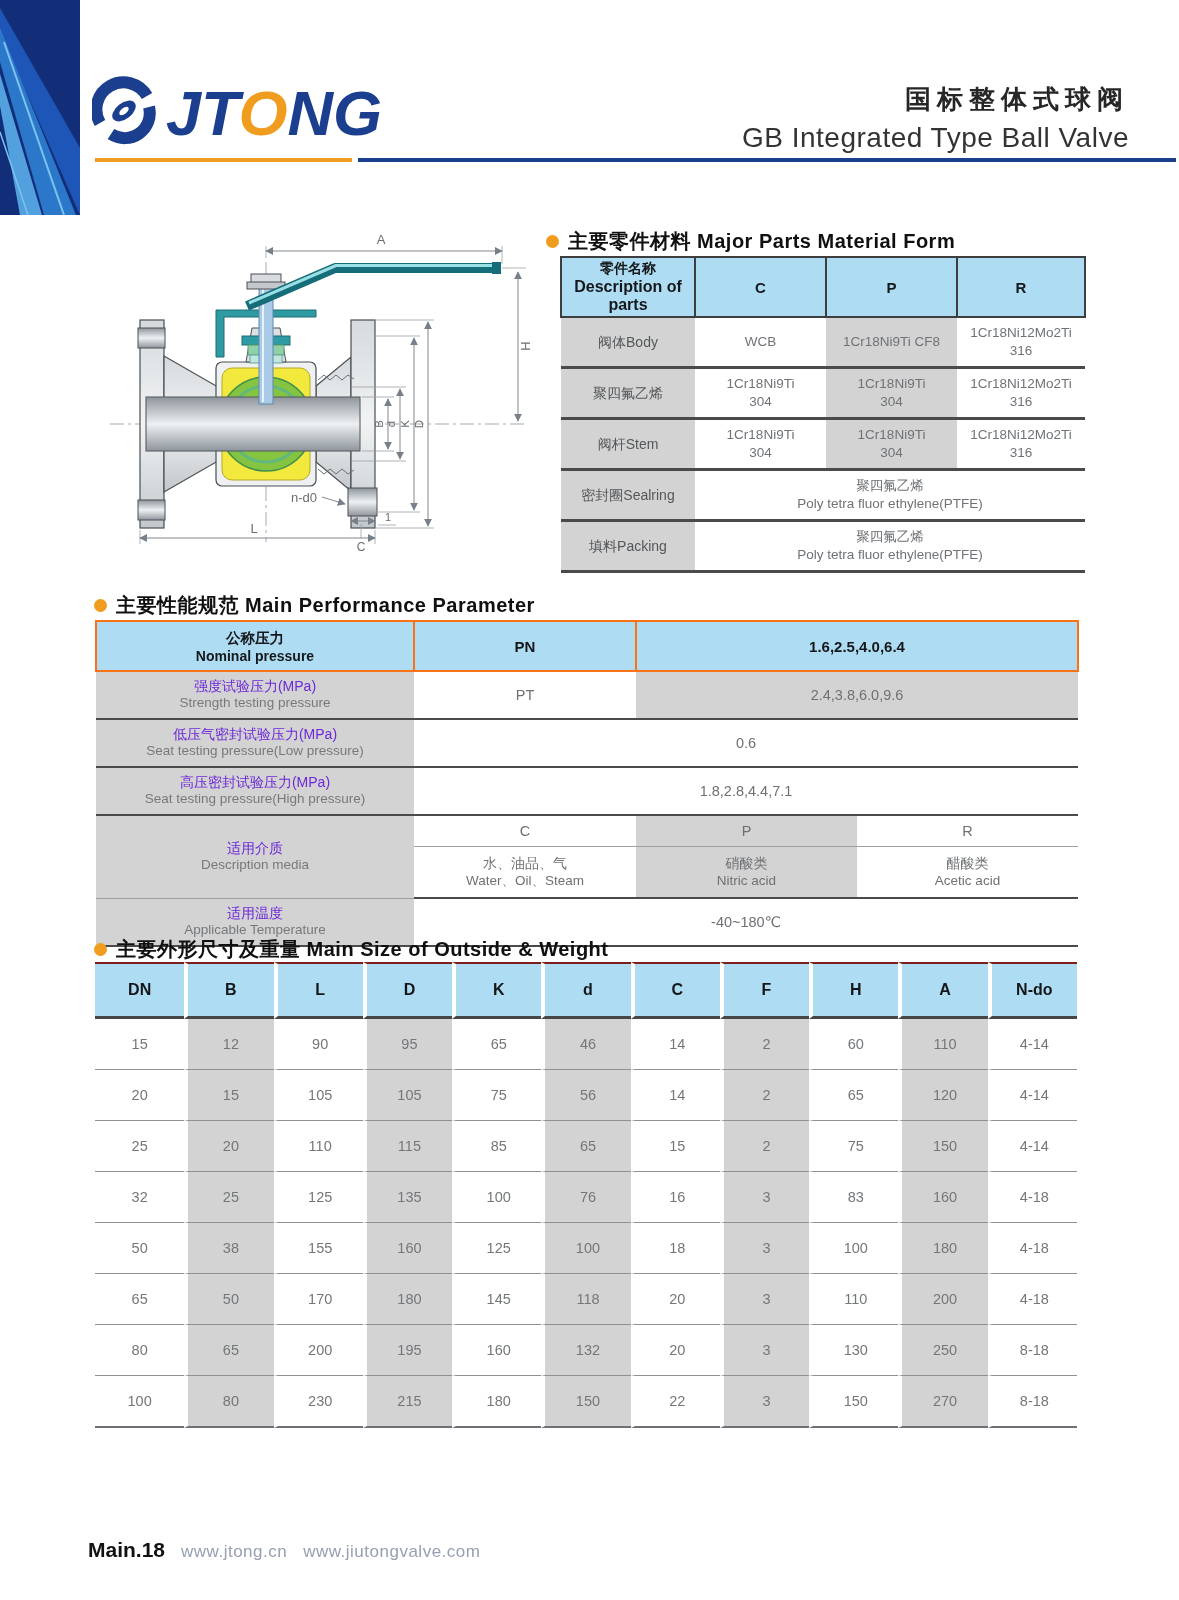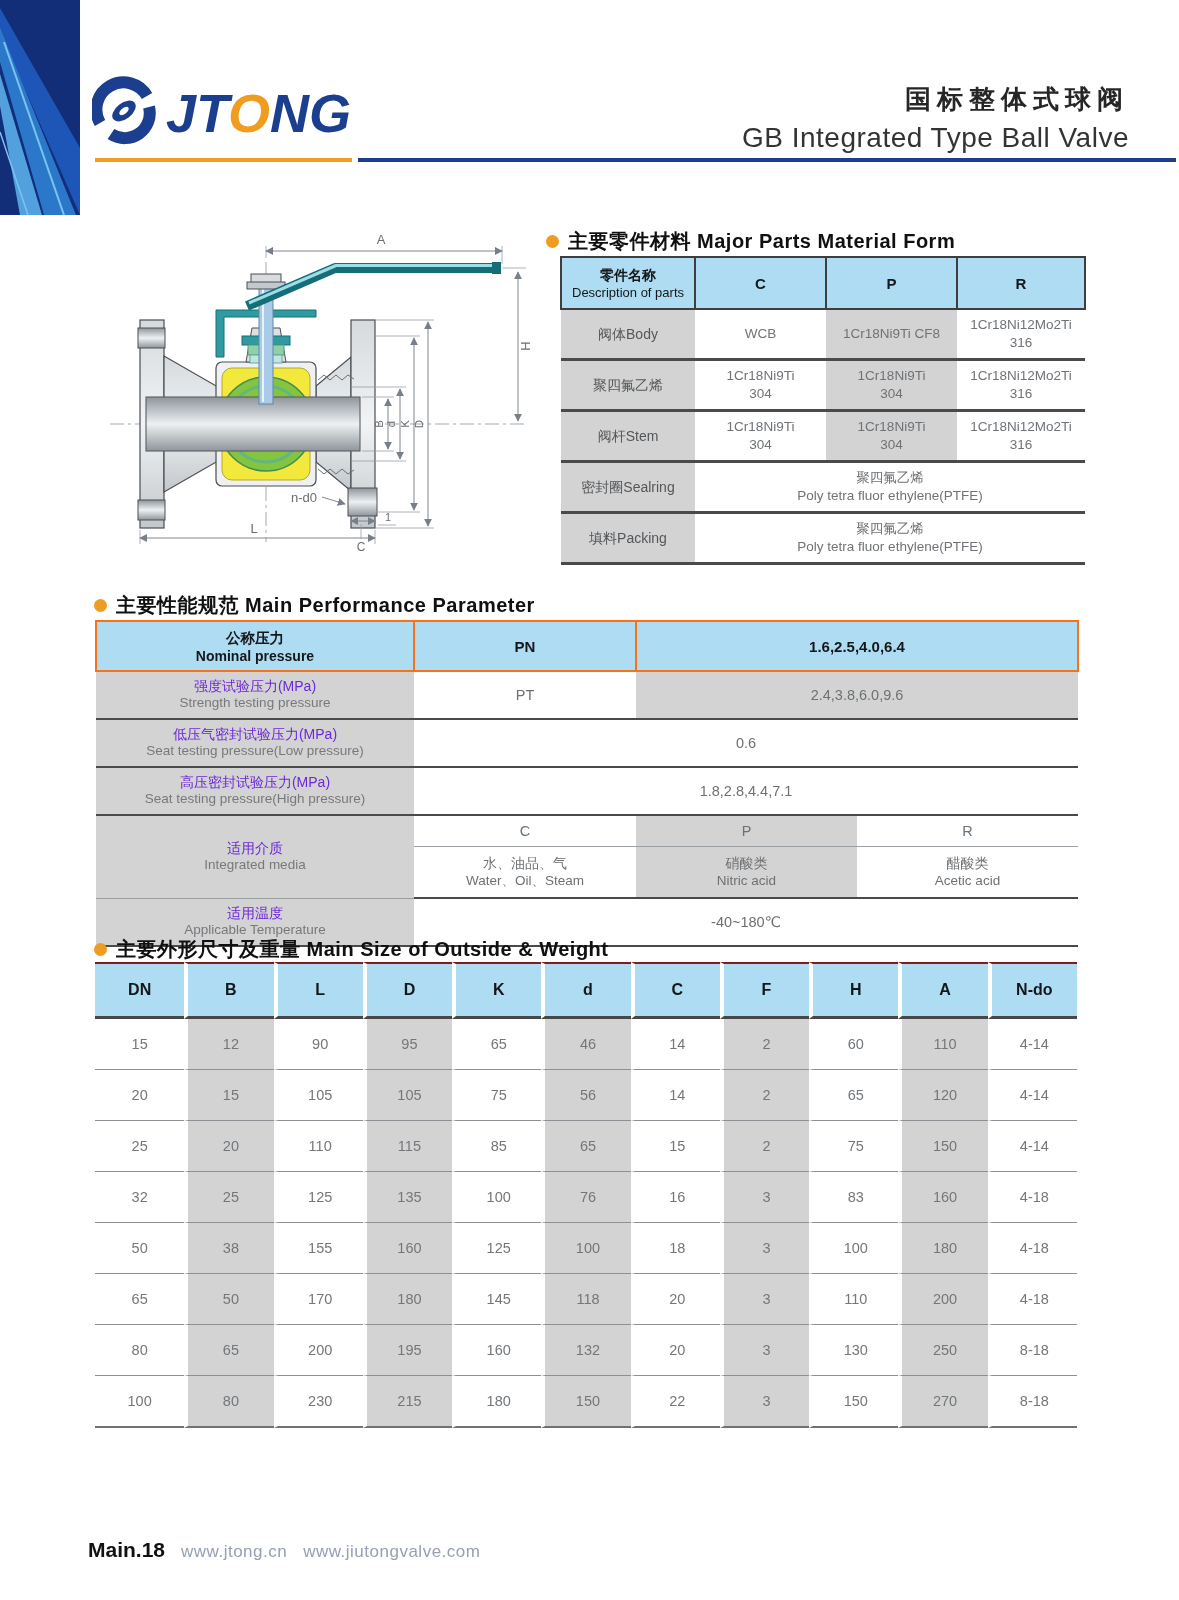--- a/index.html
+++ b/index.html
@@ -4,21 +4,21 @@
 <style>
   html,body{margin:0;padding:0;background:#ffffff;}
   .sheet{position:relative;width:1179px;height:1600px;background:#fff;overflow:hidden;
          font-family:"Liberation Sans","DejaVu Sans",sans-serif;}
 
   
   .corner-band{position:absolute;left:0;top:0;width:80px;height:215px;}
 
   
   .logo{position:absolute;left:92px;top:72px;display:flex;align-items:center;gap:10px;}
-  .logo-text{font-size:54px;font-weight:bold;font-style:italic;color:#1b3e8f;letter-spacing:0px;line-height:1;}
+  .logo-text{font-size:63px;font-weight:bold;font-style:italic;color:#1b3e8f;letter-spacing:0px;line-height:1;}
   .logo-text .o{color:#f09c1e;}
 
   
   .title{position:absolute;right:50px;top:82px;text-align:right;}
   .title-zh{font-size:26px;font-weight:bold;color:#262626;letter-spacing:6px;}
   .title-en{font-size:28px;color:#333;margin-top:5px;letter-spacing:0.5px;}
 
   
   .rule{position:absolute;top:158px;left:95px;height:4px;width:1084px;}
   .rule .orange{position:absolute;left:0;top:0;width:257px;height:4px;background:#f09c1e;}
@@ -35,21 +35,21 @@
   
   table{border-collapse:collapse;table-layout:fixed;}
   td,th{text-align:center;vertical-align:middle;padding:2px 4px;}
   .pre{white-space:pre-line;}
   .shade{background:#d3d3d3;}
 
   
   #parts-table{position:absolute;left:560px;top:256px;width:524px;}
   #parts-table th{background:#aedcf2;border:2px solid #3e3e3e;color:#15181b;height:46px;}
   #parts-table th .zh{display:block;font-size:14px;font-weight:bold;}
-  #parts-table th .en{display:block;font-size:13px;font-weight:normal;}
+  #parts-table th .en{display:block;font-size:16px;font-weight:bold;}
   #parts-table th.cpr{font-size:15px;font-weight:bold;}
   #parts-table td{border-bottom:3px solid #4a4a4a;font-size:13.5px;color:#6f7377;height:44px;line-height:1.3;}
   #parts-table td.name{background:#d3d3d3;color:#54575a;font-size:14px;}
 
   
   #perf-table{position:absolute;left:95px;top:620px;width:982px;}
   #perf-table th{background:#aedcf2;border:2px solid #f97316;color:#15181b;height:44px;font-size:15px;font-weight:bold;}
   #perf-table th .zh{display:block;font-size:14.5px;}
   #perf-table th .en{display:block;font-size:14px;}
   #perf-table td{border-bottom:2.5px solid #4a4a4a;height:42px;}
@@ -318,21 +318,21 @@
     <tr>
       <td class="lbl">
         <span class="zh">高压密封试验压力(MPa)</span>
         <span class="en">Seat testing pressure(High pressure)</span>
       </td>
       <td colspan="3" class="val">1.8,2.8,4.4,7.1</td>
     </tr>
     <tr class="cpr">
       <td class="lbl" rowspan="2">
         <span class="zh">适用介质</span>
-        <span class="en">Integrated media</span>
+        <span class="en">Description media</span>
       </td>
       <td class="val">C</td>
       <td class="val shade">P</td>
       <td class="val">R</td>
     </tr>
     <tr class="media">
       <td class="val">
         <span class="zh">水、油品、气</span>
         <span class="en">Water、Oil、Steam</span>
       </td>

